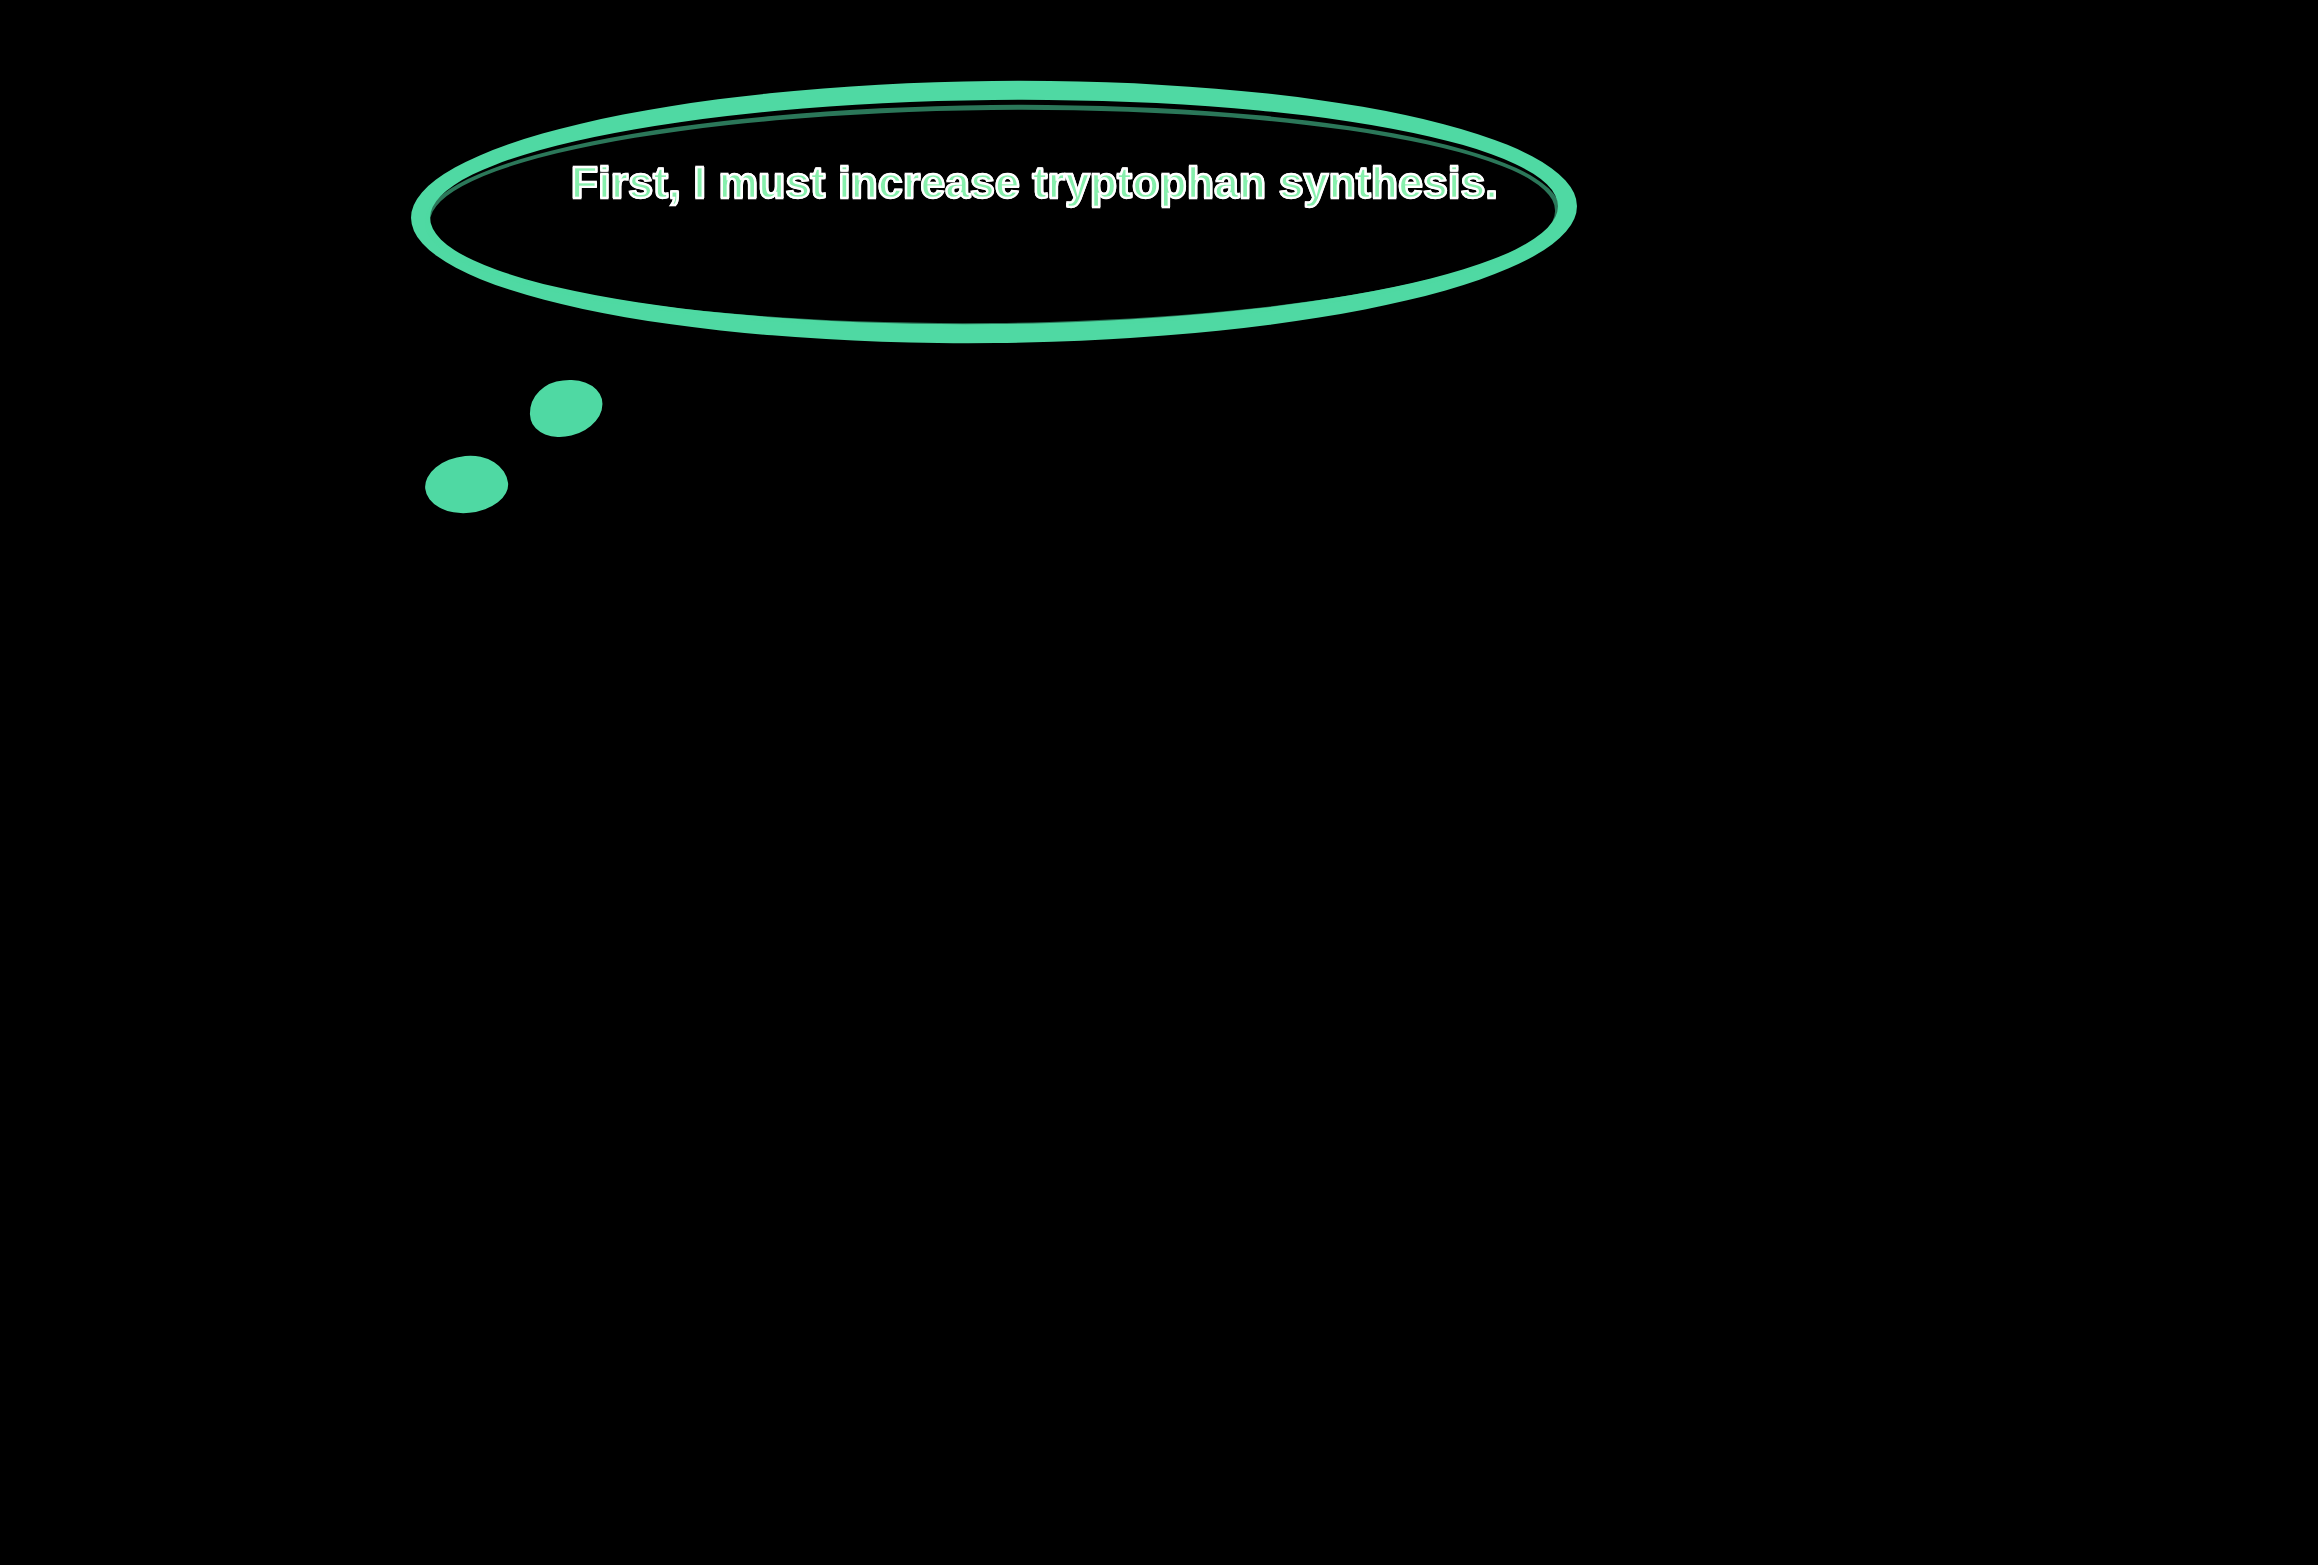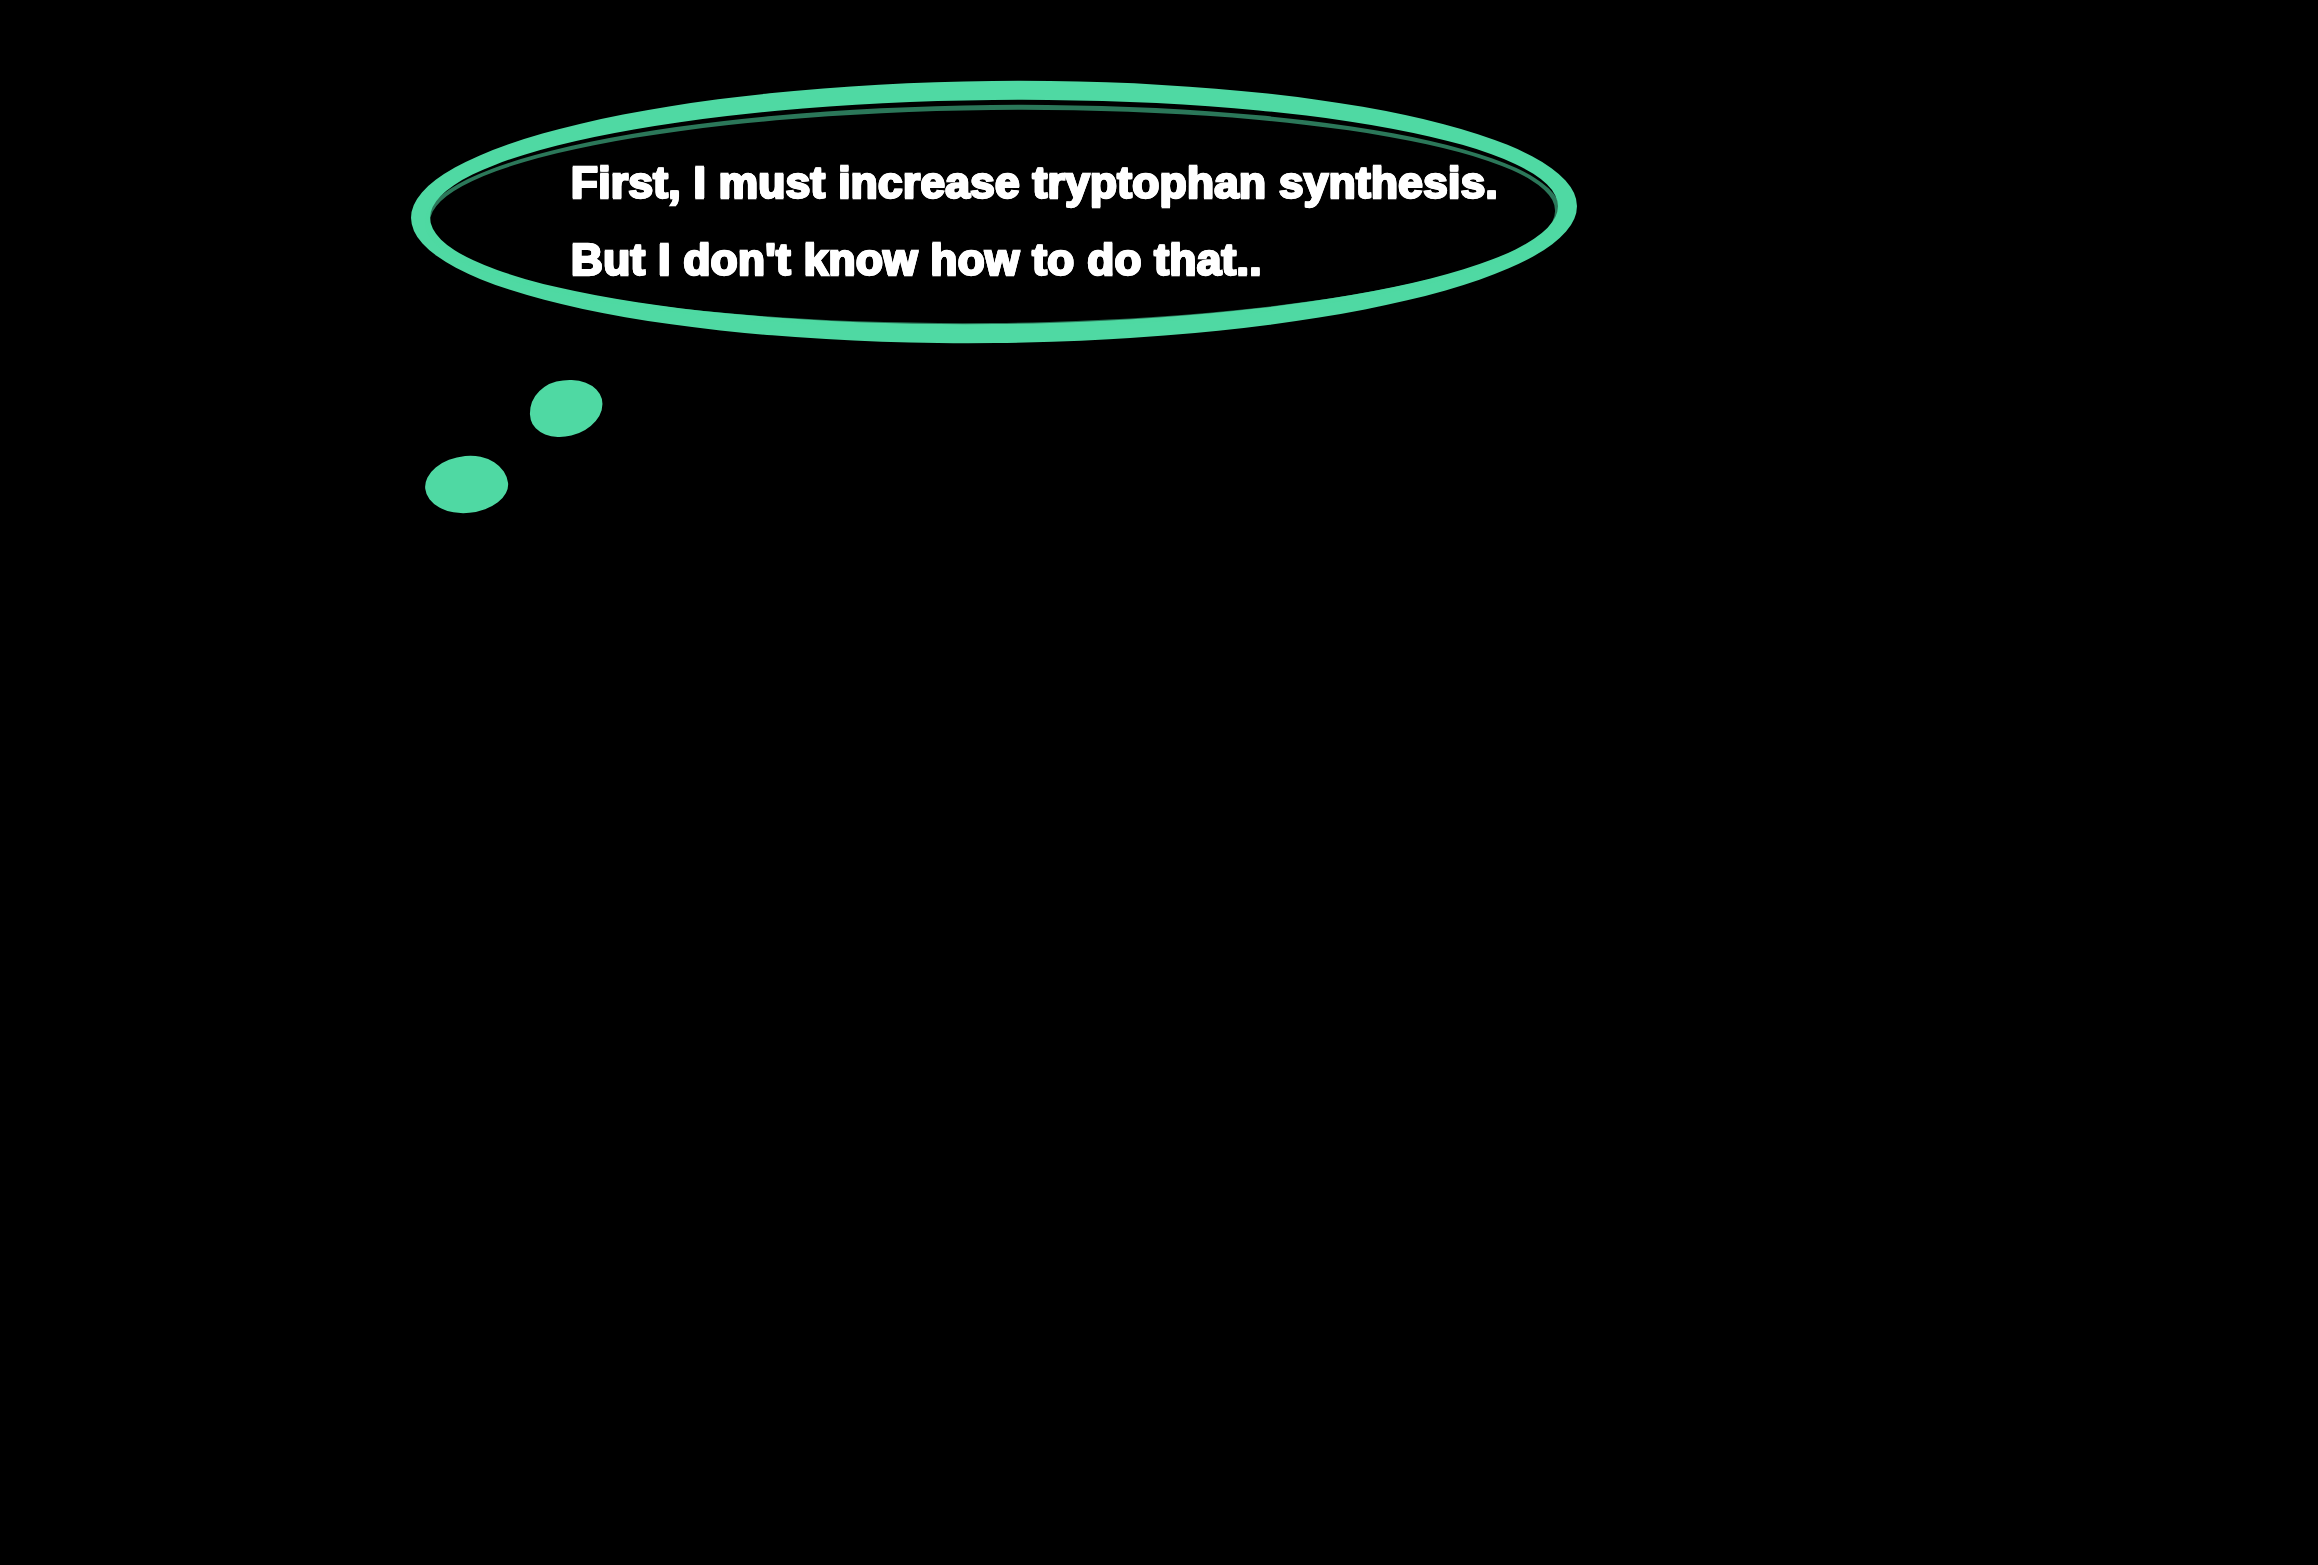--- a/index.html
+++ b/index.html
@@ -47,21 +47,21 @@
     opacity: 0.55;
   }
   .bubble-text {
     position: absolute;
     left: 571px;
     top: 144px;
     width: 987px;
     font-size: 44px;
     line-height: 77px;
     letter-spacing: 0.4px;
-    color: #ffffff;
+    color: #86efac;
     font-weight: bold;
     -webkit-text-stroke: 2.3px var(--text-outline);
     text-shadow:
       1.3px 0 0 var(--text-outline),
       -1.3px 0 0 var(--text-outline),
       0 1.3px 0 var(--text-outline),
       0 -1.3px 0 var(--text-outline);
   }
   .bubble-text .line {
     white-space: nowrap;
@@ -91,21 +91,20 @@
 </style>
 </head>
 <body>
 
 <div class="canvas">
 
   <div class="bubble-outline"></div>
 
   <div class="bubble-text">
     <div class="line">First, I must increase tryptophan synthesis.</div>
-    <div class="line">But I don't know how to do that..</div>
   </div>
 
   <div class="bubble-dot dot-upper"></div>
 
   <div class="bubble-dot dot-lower"></div>
 
 </div>
 
 
 </body></html>

